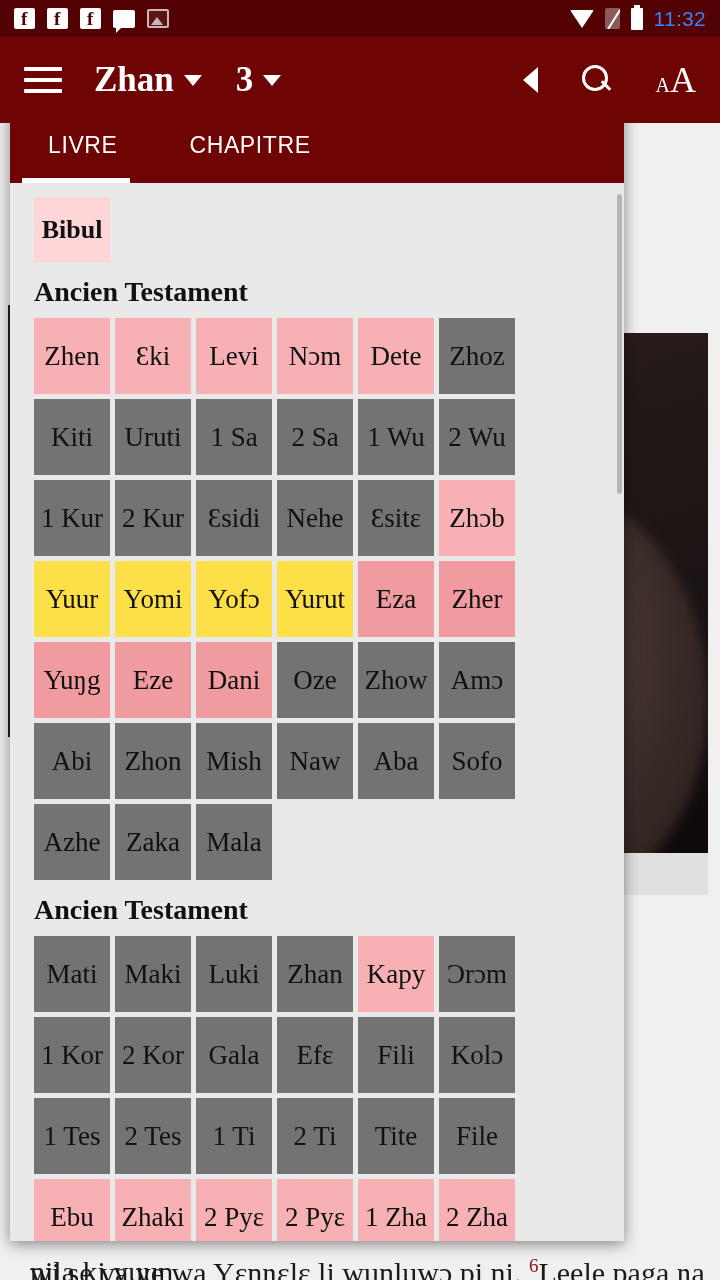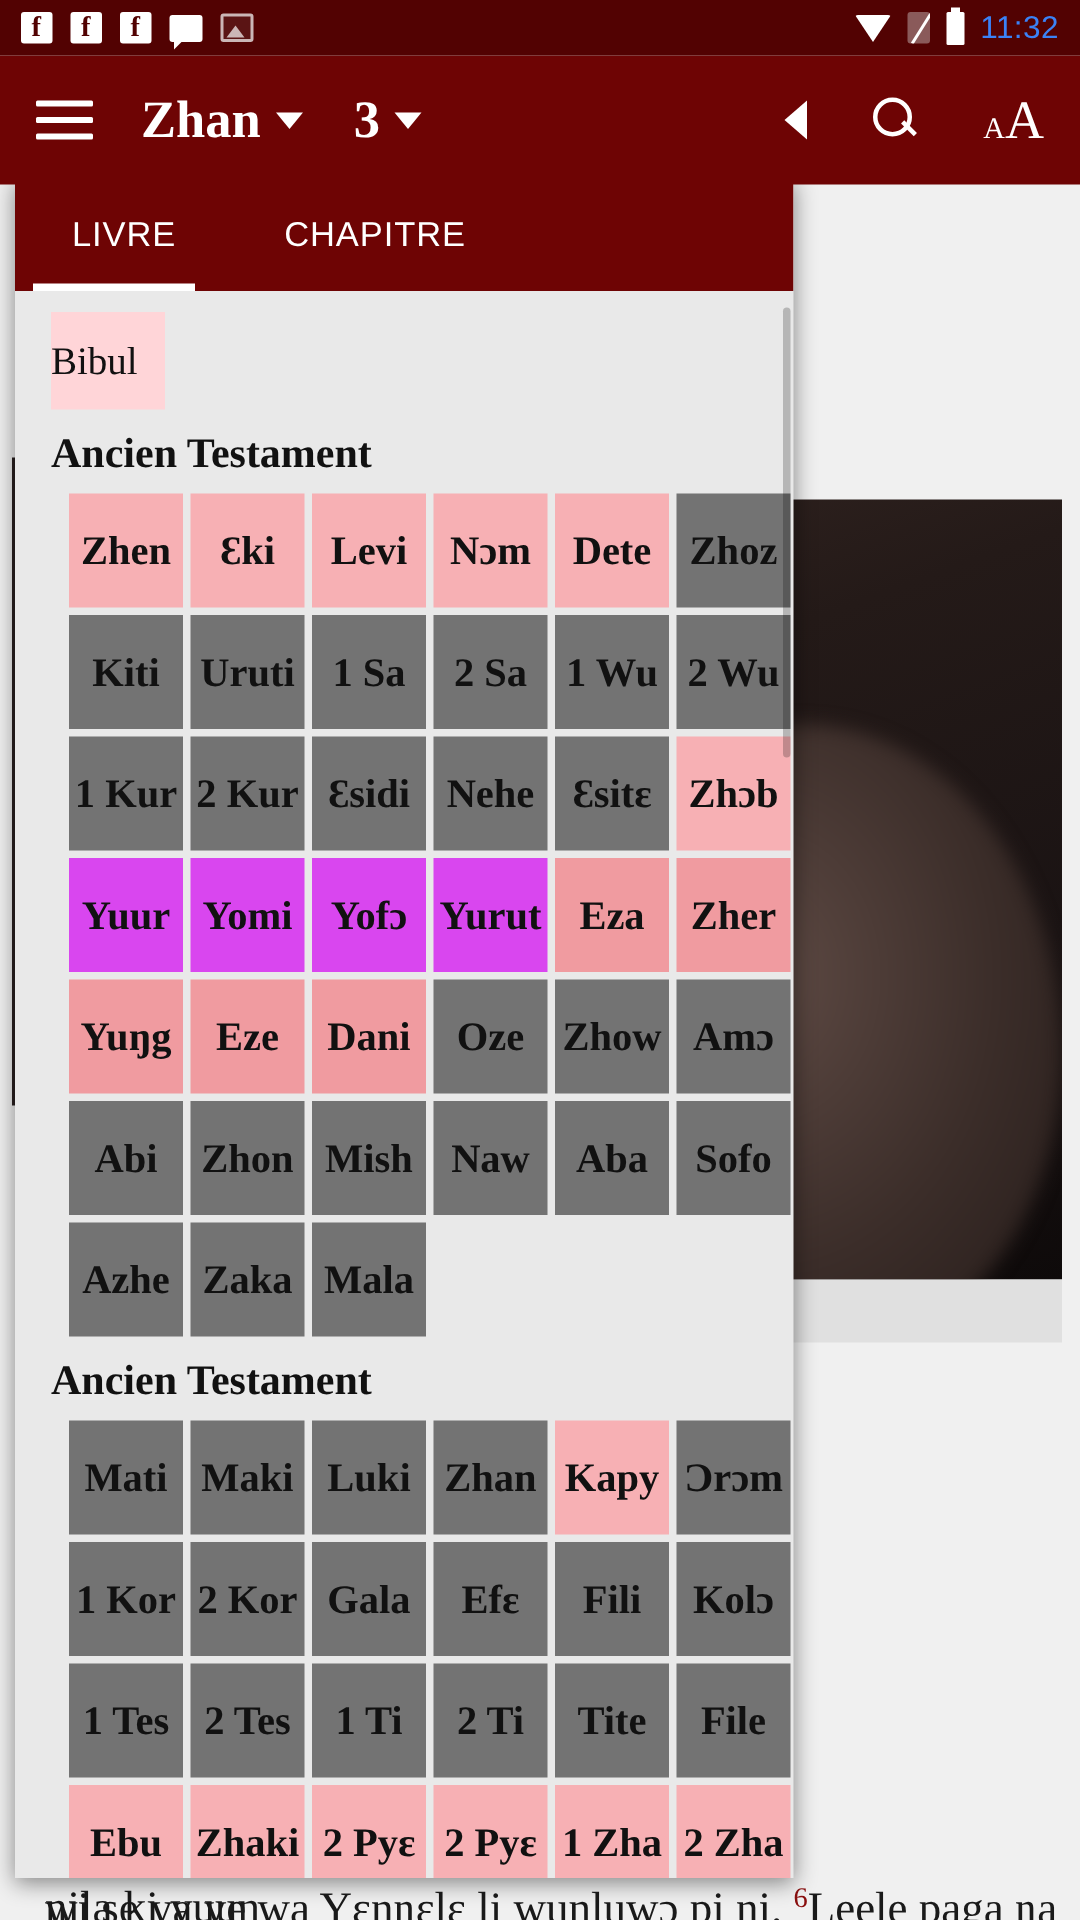--- a/index.html
+++ b/index.html
@@ -192,22 +192,22 @@
   
   .left-strip {
     position: absolute; left: 8px; top: 305px;
     width: 17px; height: 432px;
     background: #2a2020;
     z-index: 6;
   }
 
   
   .panel {
-    position: absolute; left: 10px; top: 119px;
-    width: 519px; height: 1133px;
+    position: absolute; left: 10px; top: 108px;
+    width: 614px; height: 1133px;
     background: #e9e9e9;
     box-shadow: 0 3px 14px rgba(0,0,0,0.45);
     z-index: 20;
     overflow: hidden;
   }
   .panel-tabs {
     height: 75px; background: #6e0404;
     display: flex; align-items: center;
     position: relative;
   }
@@ -225,46 +225,45 @@
     padding: 0 0 0 0;
     height: 1058px;
     overflow: hidden;
     position: relative;
   }
   .bibul-chip-wrap { padding: 14px 0 0 24px; }
   .bibul-chip {
     display: inline-block;
     background: #ffd5d8;
     width: 76px; height: 65px;
-    line-height: 65px; text-align: left;
+    line-height: 65px; text-align: center;
     font-family: "Liberation Serif", serif;
-    font-size: 26px; color: #111111;
+    font-size: 26px; color: #111111; font-weight: bold;
   }
   .section-title {
     font-family: "Liberation Serif", serif;
     font-size: 28px; font-weight: bold; color: #111111;
     padding: 14px 16px 10px 24px;
   }
   .grid {
     display: grid;
     grid-template-columns: repeat(6, 76px);
     gap: 5px;
-    padding-left: 36px;
-    font-weight: bold;
+    padding-left: 24px;
   }
   .tile {
     height: 76px;
     display: flex; align-items: center; justify-content: center;
     font-family: "Liberation Serif", serif;
     font-size: 27px; color: #111111;
     text-align: center;
     line-height: 1;
   }
   .tile.t0 { background: #737373; }
-  .tile.t1 { background: #d946ef; }
+  .tile.t1 { background: #fde047; }
   .tile.t2 { background: #f7b0b4; }
   .tile.t3 { background: #f09ba0; }
 
   
   .panel-scroll {
     position: absolute; right: 2px; top: 86px;
     width: 5px; height: 300px;
     background: rgba(0,0,0,0.22);
     border-radius: 3px;
     z-index: 25;

